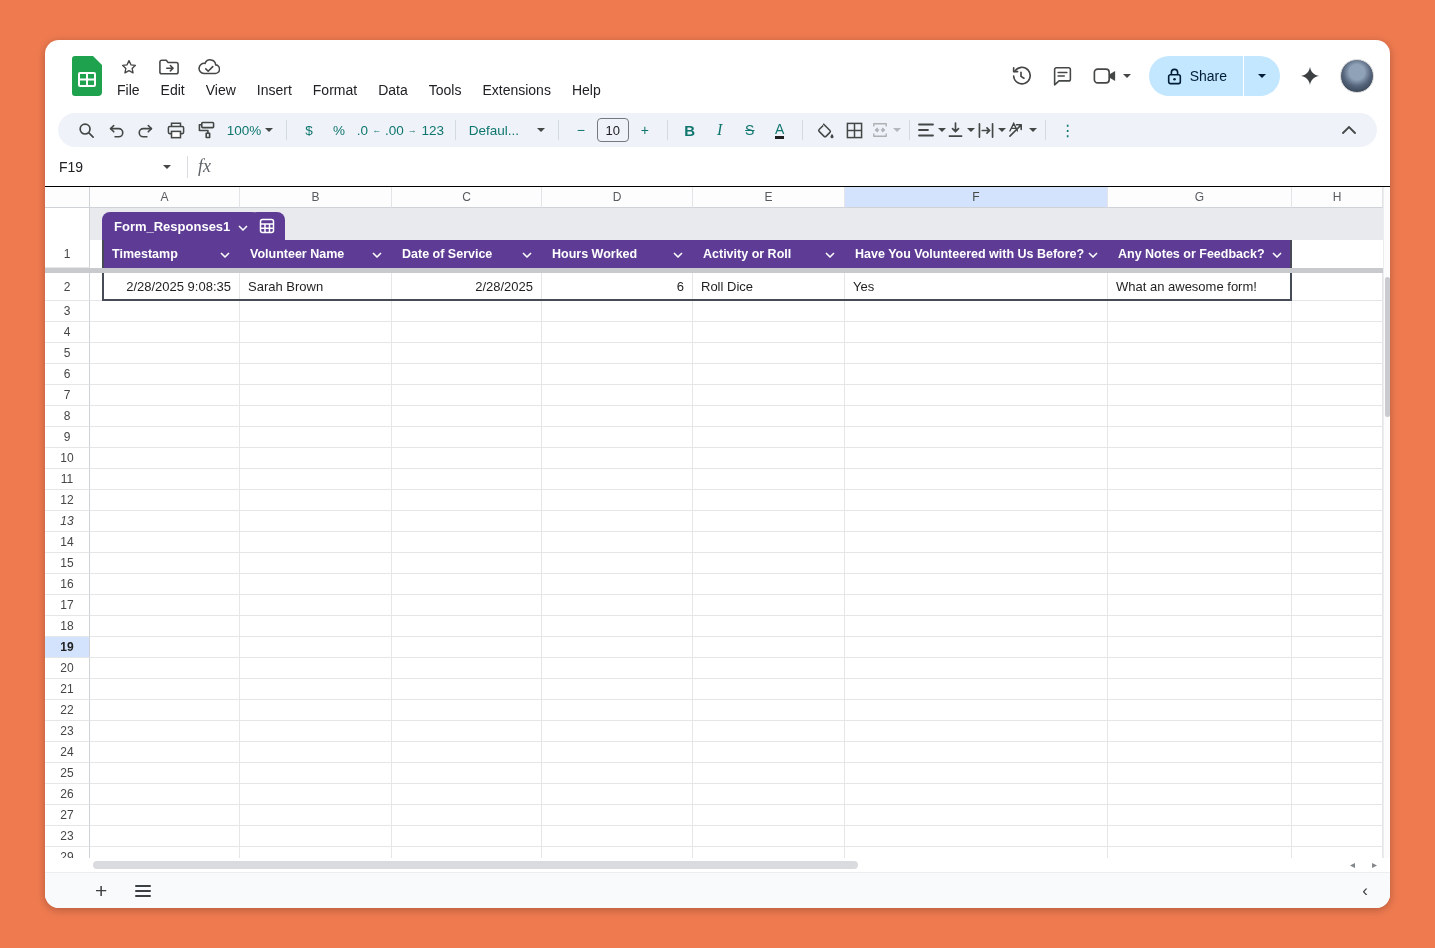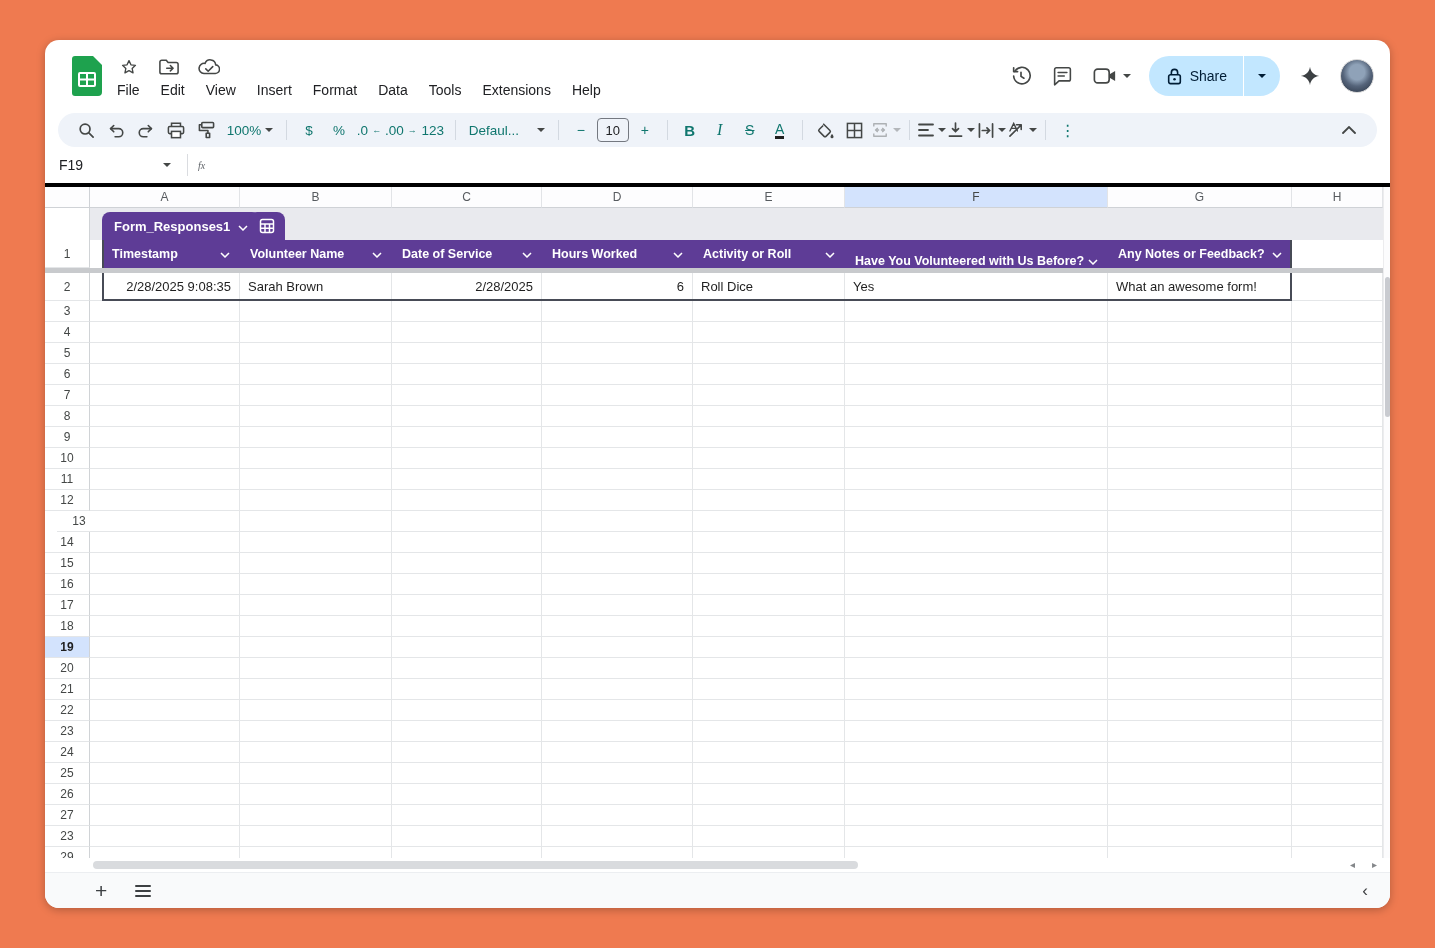--- a/index.html
+++ b/index.html
@@ -46,25 +46,25 @@
   .b-bold { font-weight:700; font-size:15px; }
   .b-italic { font-family:"Liberation Serif","DejaVu Serif",serif; font-style:italic; font-size:16px; }
   .b-strike { text-decoration:line-through; font-size:14px; }
   .b-color { font-size:14px; font-weight:500; border-bottom:3px solid #1f1f1f; line-height:14px; }
   .disabled { opacity:.38; }
   .tb-spacer { flex:1; }
   svg.ic { display:block; }
 
   
   .formulabar { position:absolute; left:0; top:107px; width:100%; height:40px; display:flex; align-items:center;
-                border-bottom:4px solid #000000; }
+                border-bottom:1px solid #000000; }
   .namebox { width:118px; margin-left:14px; display:flex; align-items:center; justify-content:space-between;
              font-size:14px; color:#202124; padding-right:6px; }
   .fb-div { width:1px; height:22px; background:#dadce0; margin:0 10px; }
-  .fx { font-family:"Liberation Serif","DejaVu Serif",serif; font-style:italic; color:#5f6368; font-size:10px; }
+  .fx { font-family:"Liberation Serif","DejaVu Serif",serif; font-style:italic; color:#5f6368; font-size:18px; }
 
   
   #grid { position:absolute; left:0; top:147px; width:1345px; height:671px; background:#fff; overflow:hidden; }
   .abs { position:absolute; }
   .colhdr { display:flex; align-items:center; justify-content:center; font-size:12px; color:#575b5f;
             background:#fdfdfe; border-right:1px solid #e2e4e7; border-bottom:1px solid #cfd2d6; }
   .colhdr.sel { background:#d3e3fd; color:#444746; }
   .corner { background:#fdfdfe; border-right:1px solid #cfd2d6; border-bottom:1px solid #cfd2d6; }
   .gut { display:flex; align-items:center; justify-content:center; font-size:12px; color:#444746;
          background:#fff; border-right:1px solid #d0d3d6; border-bottom:1px solid #e4e6e8; }
@@ -382,21 +382,21 @@
           <span><svg width="10" height="6" viewBox="0 0 10 6">
               <polyline points="1,1 5,5 9,1" fill="none" stroke="#fff" stroke-width="1.5"></polyline>
             </svg></span>
         </div>
         <div class="phcell" style="width: 152px;">
           <span>Activity or Roll</span>
           <span><svg width="10" height="6" viewBox="0 0 10 6">
               <polyline points="1,1 5,5 9,1" fill="none" stroke="#fff" stroke-width="1.5"></polyline>
             </svg></span>
         </div>
-        <div class="phcell" style="width: 263px; align-items: flex-end;">
+        <div class="phcell" style="width: 263px;">
           <span>Have You Volunteered with Us Before?</span>
           <span><svg width="10" height="6" viewBox="0 0 10 6">
               <polyline points="1,1 5,5 9,1" fill="none" stroke="#fff" stroke-width="1.5"></polyline>
             </svg></span>
         </div>
         <div class="phcell" style="width: 184px;">
           <span>Any Notes or Feedback?</span>
           <span><svg width="10" height="6" viewBox="0 0 10 6">
               <polyline points="1,1 5,5 9,1" fill="none" stroke="#fff" stroke-width="1.5"></polyline>
             </svg></span>
@@ -496,21 +496,21 @@
       <div class="abs cell" style="left: 1247px; top: 282px; width: 91px; height: 21px;"></div>
       <div class="abs gut" style="left: 0px; top: 303px; width: 45px; height: 21px;">12</div>
       <div class="abs cell" style="left: 45px; top: 303px; width: 150px; height: 21px;"></div>
       <div class="abs cell" style="left: 195px; top: 303px; width: 152px; height: 21px;"></div>
       <div class="abs cell" style="left: 347px; top: 303px; width: 150px; height: 21px;"></div>
       <div class="abs cell" style="left: 497px; top: 303px; width: 151px; height: 21px;"></div>
       <div class="abs cell" style="left: 648px; top: 303px; width: 152px; height: 21px;"></div>
       <div class="abs cell" style="left: 800px; top: 303px; width: 263px; height: 21px;"></div>
       <div class="abs cell" style="left: 1063px; top: 303px; width: 184px; height: 21px;"></div>
       <div class="abs cell" style="left: 1247px; top: 303px; width: 91px; height: 21px;"></div>
-      <div class="abs gut" style="left: 12px; top: 324px; width: 45px; height: 21px;">13</div>
+      <div class="abs gut" style="left: 0px; top: 324px; width: 45px; height: 21px; font-style: italic;">13</div>
       <div class="abs cell" style="left: 45px; top: 324px; width: 150px; height: 21px;"></div>
       <div class="abs cell" style="left: 195px; top: 324px; width: 152px; height: 21px;"></div>
       <div class="abs cell" style="left: 347px; top: 324px; width: 150px; height: 21px;"></div>
       <div class="abs cell" style="left: 497px; top: 324px; width: 151px; height: 21px;"></div>
       <div class="abs cell" style="left: 648px; top: 324px; width: 152px; height: 21px;"></div>
       <div class="abs cell" style="left: 800px; top: 324px; width: 263px; height: 21px;"></div>
       <div class="abs cell" style="left: 1063px; top: 324px; width: 184px; height: 21px;"></div>
       <div class="abs cell" style="left: 1247px; top: 324px; width: 91px; height: 21px;"></div>
       <div class="abs gut" style="left: 0px; top: 345px; width: 45px; height: 21px;">14</div>
       <div class="abs cell" style="left: 45px; top: 345px; width: 150px; height: 21px;"></div>

